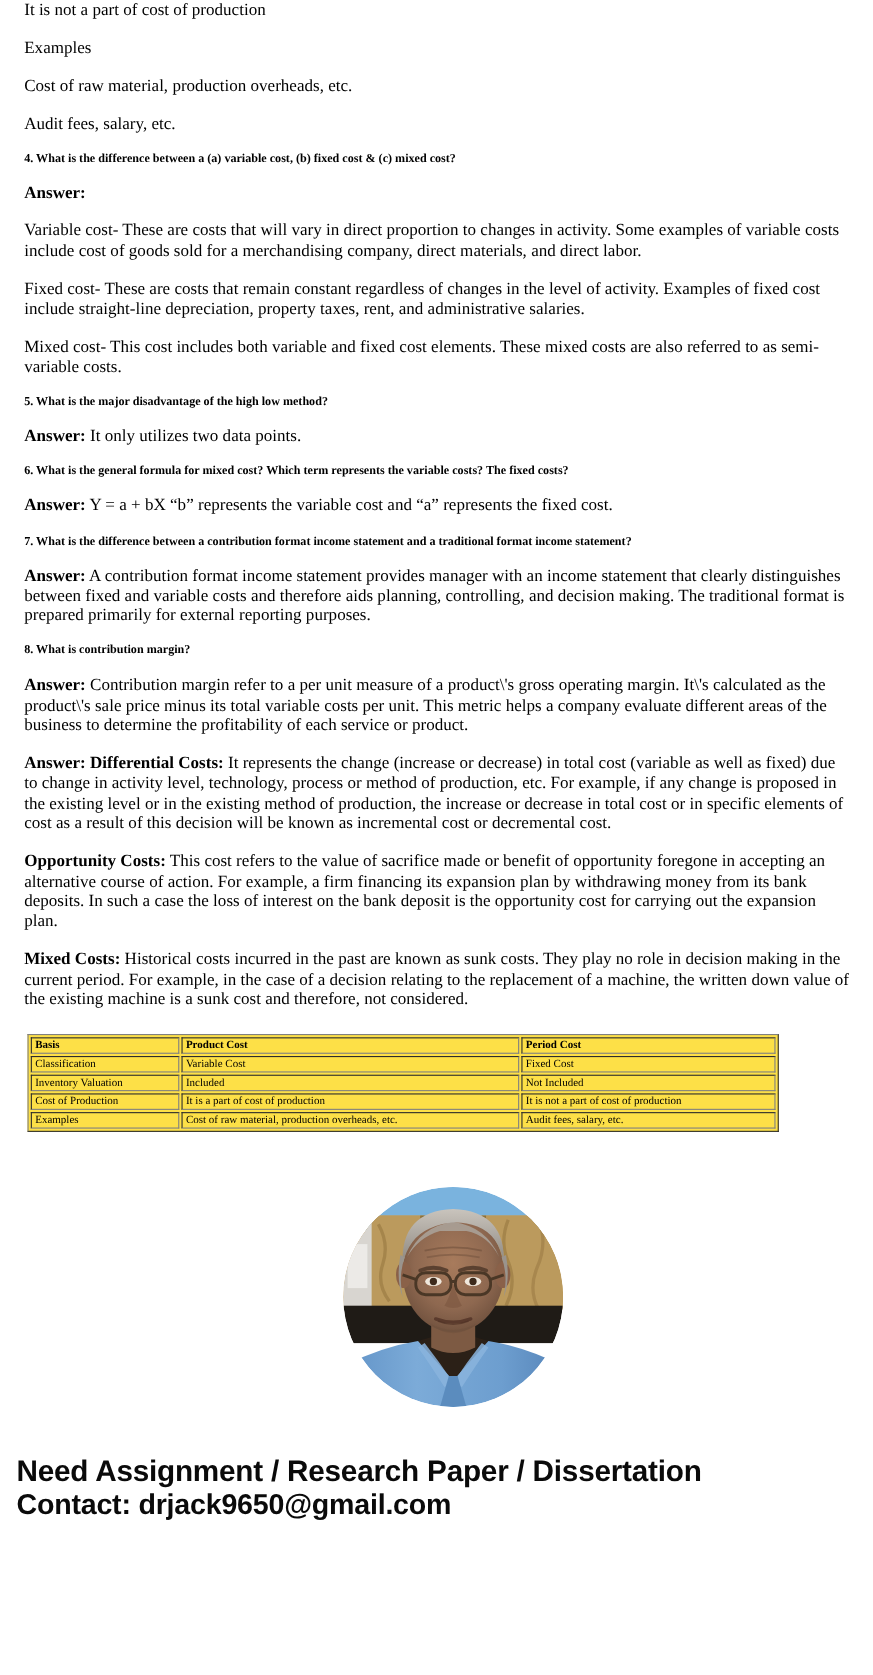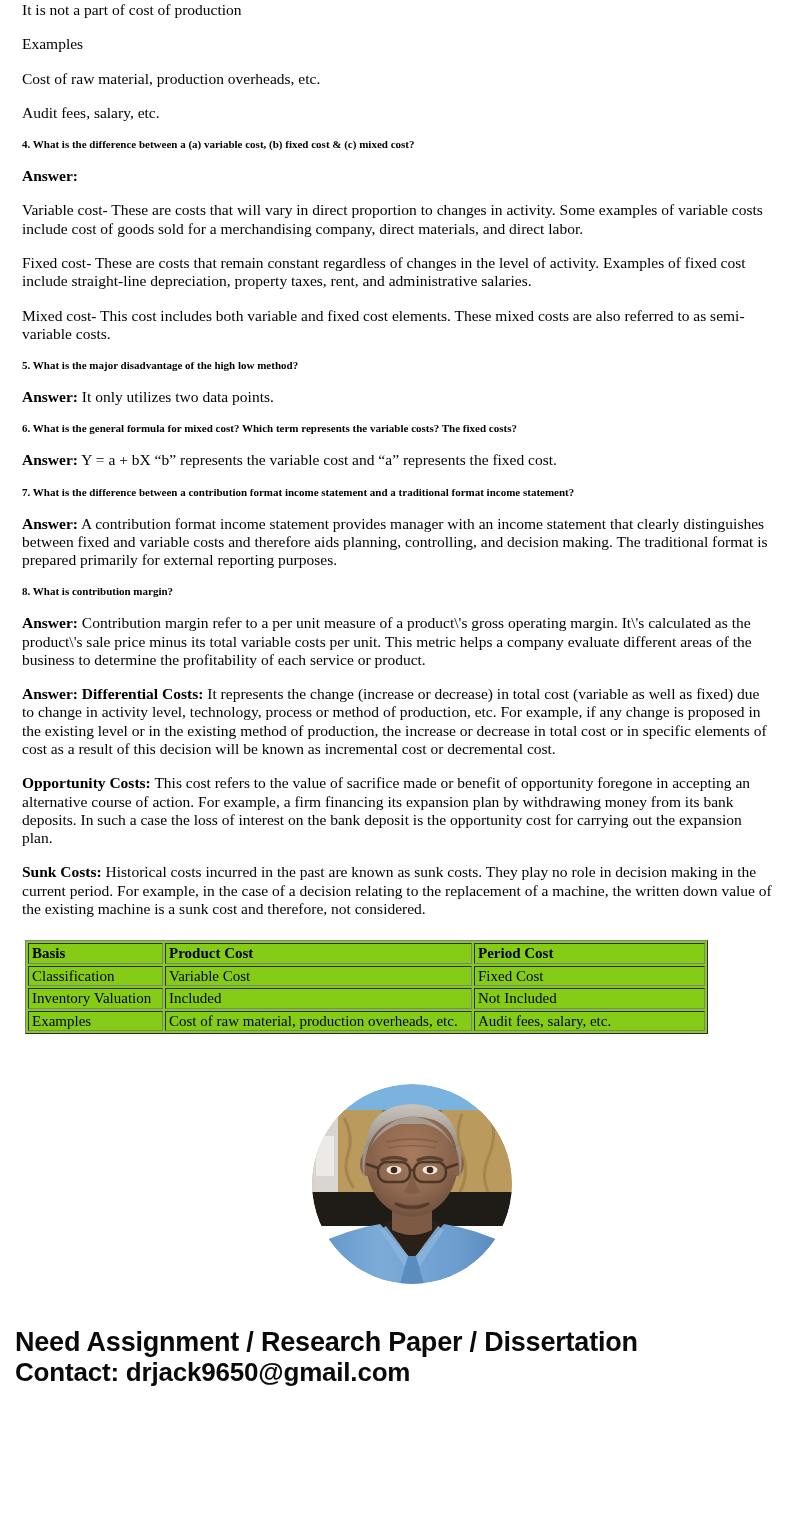--- a/index.html
+++ b/index.html
@@ -37,23 +37,23 @@
     margin: 0 0 16px 0;
   }
   .lbl { font-weight: bold; }
 
   
   table.cmp {
     border-collapse: separate;
     border-spacing: 2px;
     border: 1px outset #808080;
     margin: 22px 16px 0 3px;
-    font-size: 15px;
+    font-size: 10px;
     line-height: 1.1;
-    background: #84cc16;
+    background: #fde047;
   }
   table.cmp td {
     border: 1px inset #808080;
     padding: 1px 2px 1px 3px;
     vertical-align: top;
     white-space: nowrap;
   }
   table.cmp tr.hdr td {
     font-weight: bold;
   }
@@ -119,38 +119,43 @@
 
   <p class="q">7. What is the difference between a contribution format income statement and a traditional format income statement?</p>
   <p class="para"><span class="lbl">Answer:</span> <span>A contribution format income statement provides manager with an income statement that clearly distinguishes between fixed and variable costs and therefore aids planning, controlling, and decision making. The traditional format is prepared primarily for external reporting purposes.</span></p>
 
   <p class="q">8. What is contribution margin?</p>
   <p class="para"><span class="lbl">Answer:</span> <span>Contribution margin refer to a per unit measure of a product\'s gross operating margin. It\'s calculated as the product\'s sale price minus its total variable costs per unit. This metric helps a company evaluate different areas of the business to determine the profitability of each service or product.</span></p>
 
   <p class="para"><span class="lbl">Answer: Differential Costs:</span> <span>It represents the change (increase or decrease) in total cost (variable as well as fixed) due to change in activity level, technology, process or method of production, etc. For example, if any change is proposed in the existing level or in the existing method of production, the increase or decrease in total cost or in specific elements of cost as a result of this decision will be known as incremental cost or decremental cost.</span></p>
 
   <p class="para"><span class="lbl">Opportunity Costs:</span> <span>This cost refers to the value of sacrifice made or benefit of opportunity foregone in accepting an alternative course of action. For example, a firm financing its expansion plan by withdrawing money from its bank deposits. In such a case the loss of interest on the bank deposit is the opportunity cost for carrying out the expansion plan.</span></p>
-  <p class="para"><span class="lbl">Sunk Costs:</span> <span>Historical costs incurred in the past are known as sunk costs. They play no role in decision making in the current period. For example, in the case of a decision relating to the replacement of a machine, the written down value of the existing machine is a sunk cost and therefore, not considered.</span></p>
+  <p class="para"><span class="lbl">Mixed Costs:</span> <span>Historical costs incurred in the past are known as sunk costs. They play no role in decision making in the current period. For example, in the case of a decision relating to the replacement of a machine, the written down value of the existing machine is a sunk cost and therefore, not considered.</span></p>
 
   <table class="cmp">
     <tbody>
       <tr class="hdr">
         <td class="c0">Basis</td>
         <td class="c1">Product Cost</td>
         <td class="c2">Period Cost</td>
       </tr>
       <tr>
         <td class="c0">Classification</td>
         <td class="c1">Variable Cost</td>
         <td class="c2">Fixed Cost</td>
       </tr>
       <tr>
         <td class="c0">Inventory Valuation</td>
         <td class="c1">Included</td>
         <td class="c2">Not Included</td>
+      </tr>
+      <tr>
+        <td class="c0">Cost of Production</td>
+        <td class="c1">It is a part of cost of production</td>
+        <td class="c2">It is not a part of cost of production</td>
       </tr>
       <tr>
         <td class="c0">Examples</td>
         <td class="c1">Cost of raw material, production overheads, etc.</td>
         <td class="c2">Audit fees, salary, etc.</td>
       </tr>
     </tbody>
   </table>
 
   <div class="avatar-wrap">

